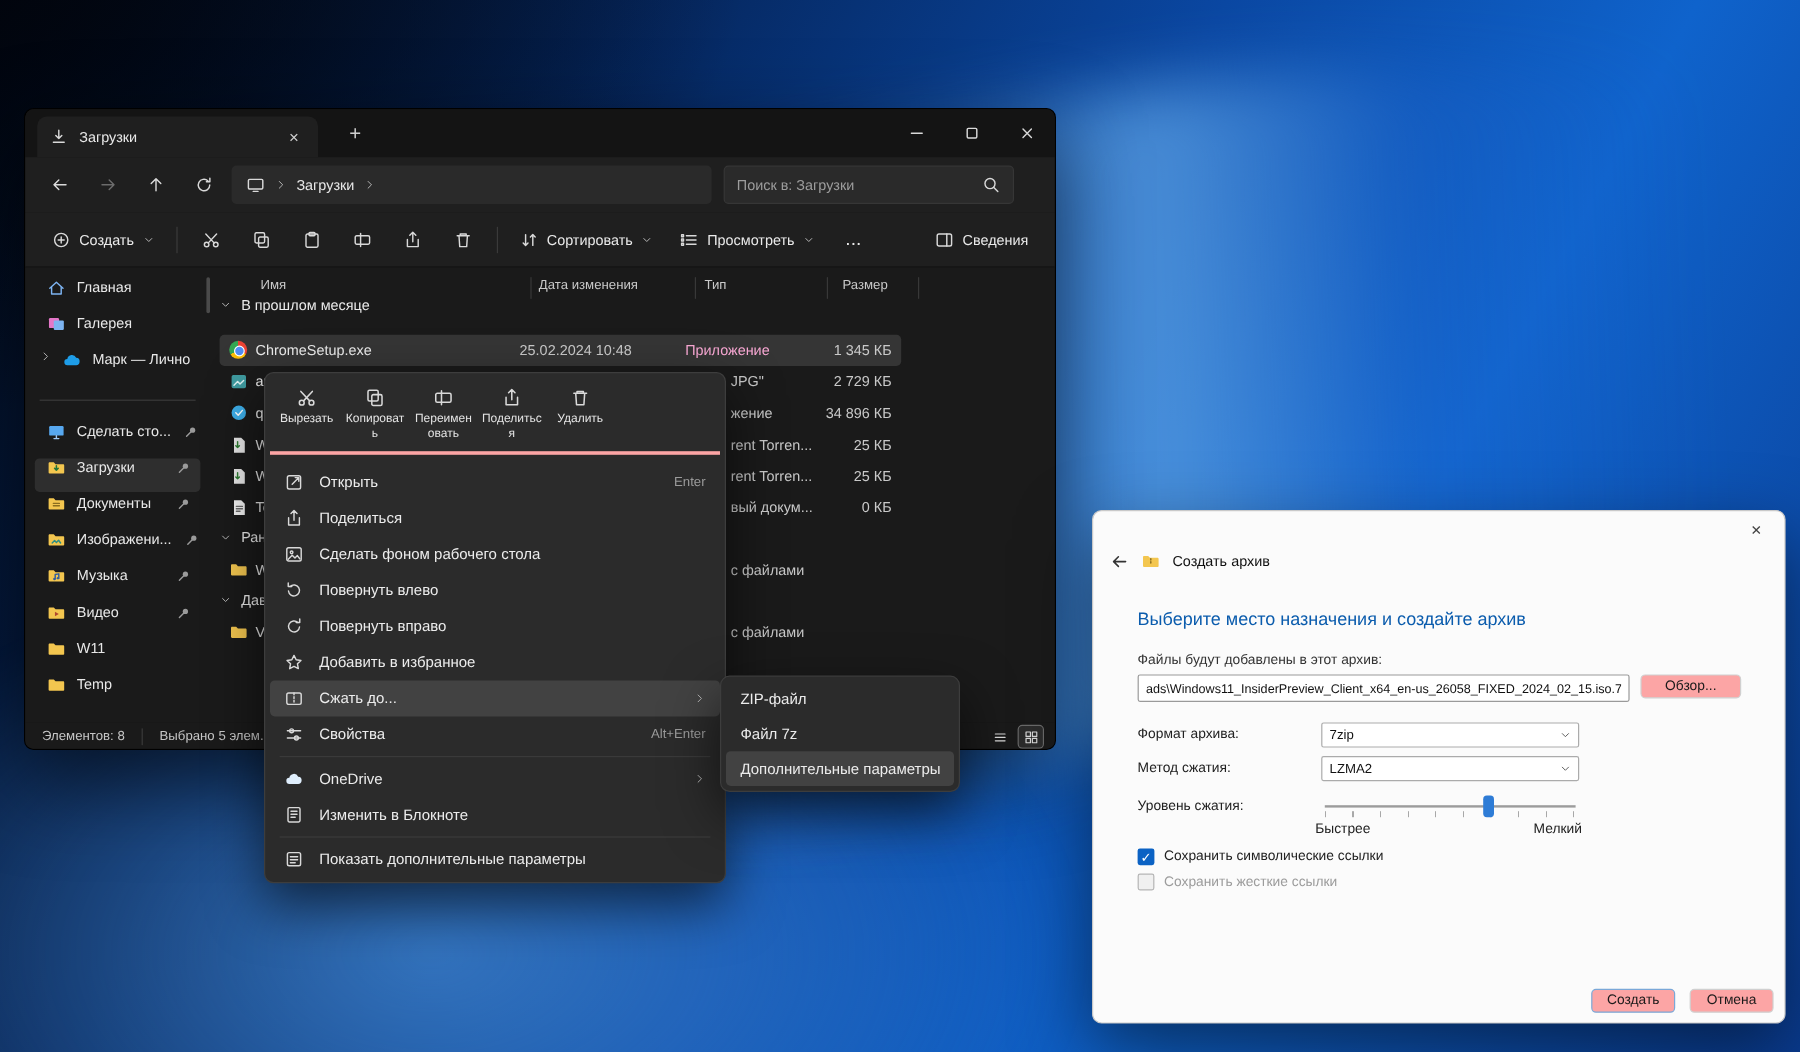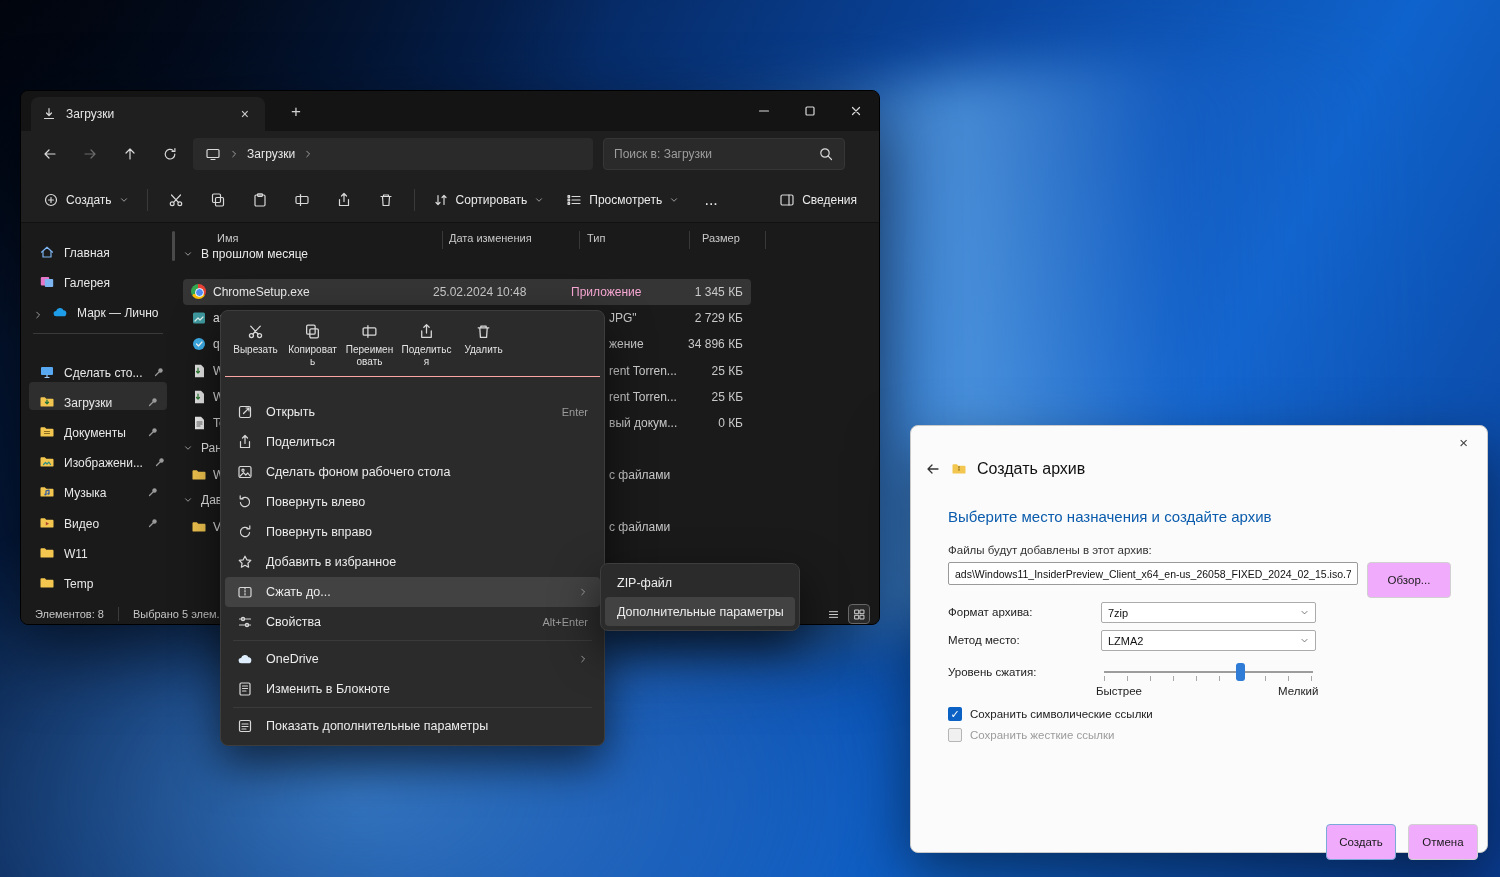--- a/index.html
+++ b/index.html
@@ -27,21 +27,21 @@
   .crumb{width:400px;height:32px;background:#2a2a2a;border-radius:4px;display:flex;align-items:center;gap:8px;padding:0 12px;font-size:12px}
   .search{width:242px;height:32px;background:#2a2a2a;border:1px solid #363636;border-radius:4px;display:flex;align-items:center;padding:0 10px;font-size:12px;color:#9d9d9d;margin-left:4px}
   .search svg{margin-left:auto}
   .toolbar{position:relative;height:46px;background:#1f1f1f;border-bottom:1px solid #111;display:flex;align-items:center;gap:2px;padding:0 12px}
   .tbtn{display:flex;align-items:center;gap:7px;padding:0 10px;height:34px;border-radius:4px;font-size:12px;color:#eaeaea}
   .tico{width:40px;height:34px;display:flex;align-items:center;justify-content:center;border-radius:4px}
   .tsep{width:1px;height:22px;background:#3a3a3a;margin:0 6px}
   .spacer{flex:1}
   .ebody{position:relative;display:flex;height:379px;background:#1a1a1a}
   .sidebar{position:relative;width:156px;flex:none}
-  .sitem{position:absolute;left:8px;width:138px;height:28px;display:flex;align-items:flex-end;gap:9px;padding:0 6px 0 10px;border-radius:4px;font-size:12px;white-space:nowrap}
+  .sitem{position:absolute;left:8px;width:138px;height:28px;display:flex;align-items:flex-start;gap:9px;padding:0 6px 0 10px;border-radius:4px;font-size:12px;white-space:nowrap}
   .sitem.sel{background:#2e2e2e}
   .sitem .pin{margin-left:auto}
   .sdiv{position:absolute;left:12px;width:130px;height:1px;background:#3a3a3a}
   .sscroll{position:absolute;left:151px;top:8px;width:3px;height:30px;background:#4a4a4a;border-radius:2px}
   .fpane{position:relative;flex:1;font-size:12px}
   .cols{position:absolute;left:16px;top:6px;width:100%;height:22px;color:#c9c9c9;font-size:11px}
   .cols span{position:absolute;top:3px}
   .cdiv{position:absolute;top:2px;width:1px;height:18px;background:#383838}
   .grp{position:absolute;left:6px;display:flex;align-items:center;gap:8px;height:24px;font-size:12px;color:#eaeaea}
   .frow{position:absolute;left:6px;width:568px;height:26px}
@@ -55,41 +55,41 @@
   .fsize{right:8px;color:#c9c9c9}
   .statusbar{position:relative;height:24px;background:#1a1a1a;display:flex;align-items:center;gap:14px;padding:0 14px;font-size:11px;color:#c6c6c6}
   .stdiv{width:1px;height:14px;background:#3a3a3a}
   .stic{position:absolute;top:3px;width:20px;height:18px;display:flex;align-items:center;justify-content:center;border-radius:3px}
   .stic.on{outline:1px solid #6a6a6a;background:#2c2c2c}
   .chrome-ic{position:absolute;left:8px;top:5px;width:15px;height:15px;border-radius:50%;background:conic-gradient(#ea4335 0 120deg,#fbbc05 120deg 240deg,#34a853 240deg 360deg)}
   .chrome-ic::after{content:"";position:absolute;left:4px;top:4px;width:7px;height:7px;border-radius:50%;background:#4f8ef5;border:1.5px solid #fff}
 
   
   .ctx{position:absolute;left:220px;top:310px;width:385px;background:#2b2b2b;border:1px solid #3d3d3d;border-radius:8px;box-shadow:0 18px 45px rgba(0,0,0,.6);padding:4px;z-index:30}
-  .qrow{display:flex;padding:2px 2px 6px;border-bottom:1px solid #fca5a5;margin-bottom:20px}
+  .qrow{display:flex;padding:2px 2px 6px;border-bottom:3px solid #fca5a5;margin-bottom:8px}
   .qcell{width:57px;display:flex;flex-direction:column;align-items:center;gap:4px;padding:6px 0 3px;border-radius:4px}
   .qcell svg{width:17px;height:17px}
   .qlabel{font-size:10px;color:#e3e3e3;text-align:center;word-break:break-all;line-height:1.15;max-width:52px}
   .mi{height:30px;display:flex;align-items:center;gap:13px;padding:0 12px;border-radius:4px;font-size:12.5px;color:#ececec;white-space:nowrap}
   .mi.hl{background:#424242}
   .mi .sc{margin-left:auto;color:#9b9b9b;font-size:11px}
   .mi .chevr{margin-left:auto}
   .msep{height:1px;background:#3a3a3a;margin:3px 8px}
   .sub{position:absolute;left:600px;top:563px;width:200px;background:#2b2b2b;border:1px solid #3d3d3d;border-radius:8px;box-shadow:0 18px 45px rgba(0,0,0,.6);padding:4px;z-index:31}
   .sub .mi{height:29px;padding:0 12px}
 
   
   .dlg{position:absolute;left:910px;top:425px;width:578px;height:428px;background:#fbfbfb;border-radius:8px;box-shadow:0 24px 60px rgba(0,0,0,.5);z-index:20;color:#1b1b1b;border:1px solid #c9c9c9}
   .dlg-x{position:absolute;right:12px;top:6px;font-size:15px;color:#444;padding:2px 7px;border-radius:4px}
-  .dlg-head{position:absolute;left:14px;top:34px;display:flex;align-items:center;gap:10px;font-size:16px;color:#111}
+  .dlg-head{position:absolute;left:14px;top:34px;display:flex;align-items:center;gap:10px;font-size:12px;color:#111}
   .dlg-head svg{width:16px;height:16px;stroke:#333;fill:none;stroke-width:1.3;stroke-linecap:round;stroke-linejoin:round}
   .dlg-heading{position:absolute;left:37px;top:82px;font-size:15px;color:#0b5cad}
   .dlg-label{position:absolute;left:37px;top:118px;font-size:11.5px;color:#333}
   .dlg-input{position:absolute;left:37px;top:136px;width:410px;height:23px;border:1px solid #9a9a9a;border-radius:2px;font-size:10.5px;font-family:"Liberation Sans",sans-serif;padding:0 6px;background:#fff;color:#111}
-  .dlg-btn{position:absolute;height:36px;background:#f0abfc;border:1px solid #d0d0d0;border-radius:4px;font-size:11.5px;font-family:"Liberation Sans",sans-serif;color:#1a1a1a}
+  .dlg-btn{position:absolute;height:20px;background:#fca5a5;border:1px solid #d0d0d0;border-radius:4px;font-size:11.5px;font-family:"Liberation Sans",sans-serif;color:#1a1a1a}
   .dlg-btn.browse{left:456px;top:136px;width:84px}
   .dlg-btn.create{left:415px;top:398px;width:70px;border-color:#7aa8d8}
   .dlg-btn.cancel{left:497px;top:398px;width:70px}
   .dlg-flabel{position:absolute;left:37px;font-size:11.5px;color:#222}
   .dd{position:absolute;left:190px;width:215px;height:21px;background:#fff;border:1px solid #ababab;border-radius:2px;display:flex;align-items:center;padding:0 6px;font-size:11px;color:#111}
   .dd svg{margin-left:auto;width:9px;height:9px;stroke:#555;fill:none;stroke-width:1.4}
   .sl-track{position:absolute;left:193px;top:245px;width:209px;height:2px;background:#9c9c9c}
   .sl-ticks{position:absolute;left:193px;top:250px;width:210px;height:5px;background:repeating-linear-gradient(90deg,#a8a8a8 0 1px,transparent 1px 23px)}
   .sl-thumb{position:absolute;left:325px;top:237px;width:9px;height:18px;background:#2e7cd6;border-radius:3px}
   .sl-min{position:absolute;left:185px;top:259px;font-size:11.5px;color:#222}
@@ -616,20 +616,23 @@
         <path d="M5 6h6M5 8.5h6M5 11h4"></path>
       </svg>
     <span>Показать дополнительные параметры</span>
   </div>
 </div>
 
 <div class="sub">
   <div class="mi">
       <span>ZIP-файл</span>
     </div>
+  <div class="mi">
+      <span>Файл 7z</span>
+    </div>
   <div class="mi hl">
       <span>Дополнительные параметры</span>
     </div>
 </div>
 
 <div class="dlg">
   <div class="dlg-x">×</div>
   <div class="dlg-head">
     <svg viewBox="0 0 16 16">
         <path d="M13 8H3M7 4L3 8l4 4"></path>
@@ -645,21 +648,21 @@
   <input class="dlg-input" value="ads\Windows11_InsiderPreview_Client_x64_en-us_26058_FIXED_2024_02_15.iso.7z" style="">
   <button class="dlg-btn browse">Обзор...</button>
 
   <span class="dlg-flabel" style="top:180px">Формат архива:</span>
   <div class="dd" style="top:176px">
     <span>7zip</span>
     <svg viewBox="0 0 16 16">
         <path d="M3 5.5l5 5 5-5"></path>
       </svg>
   </div>
-  <span class="dlg-flabel" style="top:208px">Метод место:</span>
+  <span class="dlg-flabel" style="top:208px">Метод сжатия:</span>
   <div class="dd" style="top:204px">
     <span>LZMA2</span>
     <svg viewBox="0 0 16 16">
         <path d="M3 5.5l5 5 5-5"></path>
       </svg>
   </div>
 
   <span class="dlg-flabel" style="top:240px">Уровень сжатия:</span>
   <div class="sl-track"></div>
   <div class="sl-ticks"></div>

